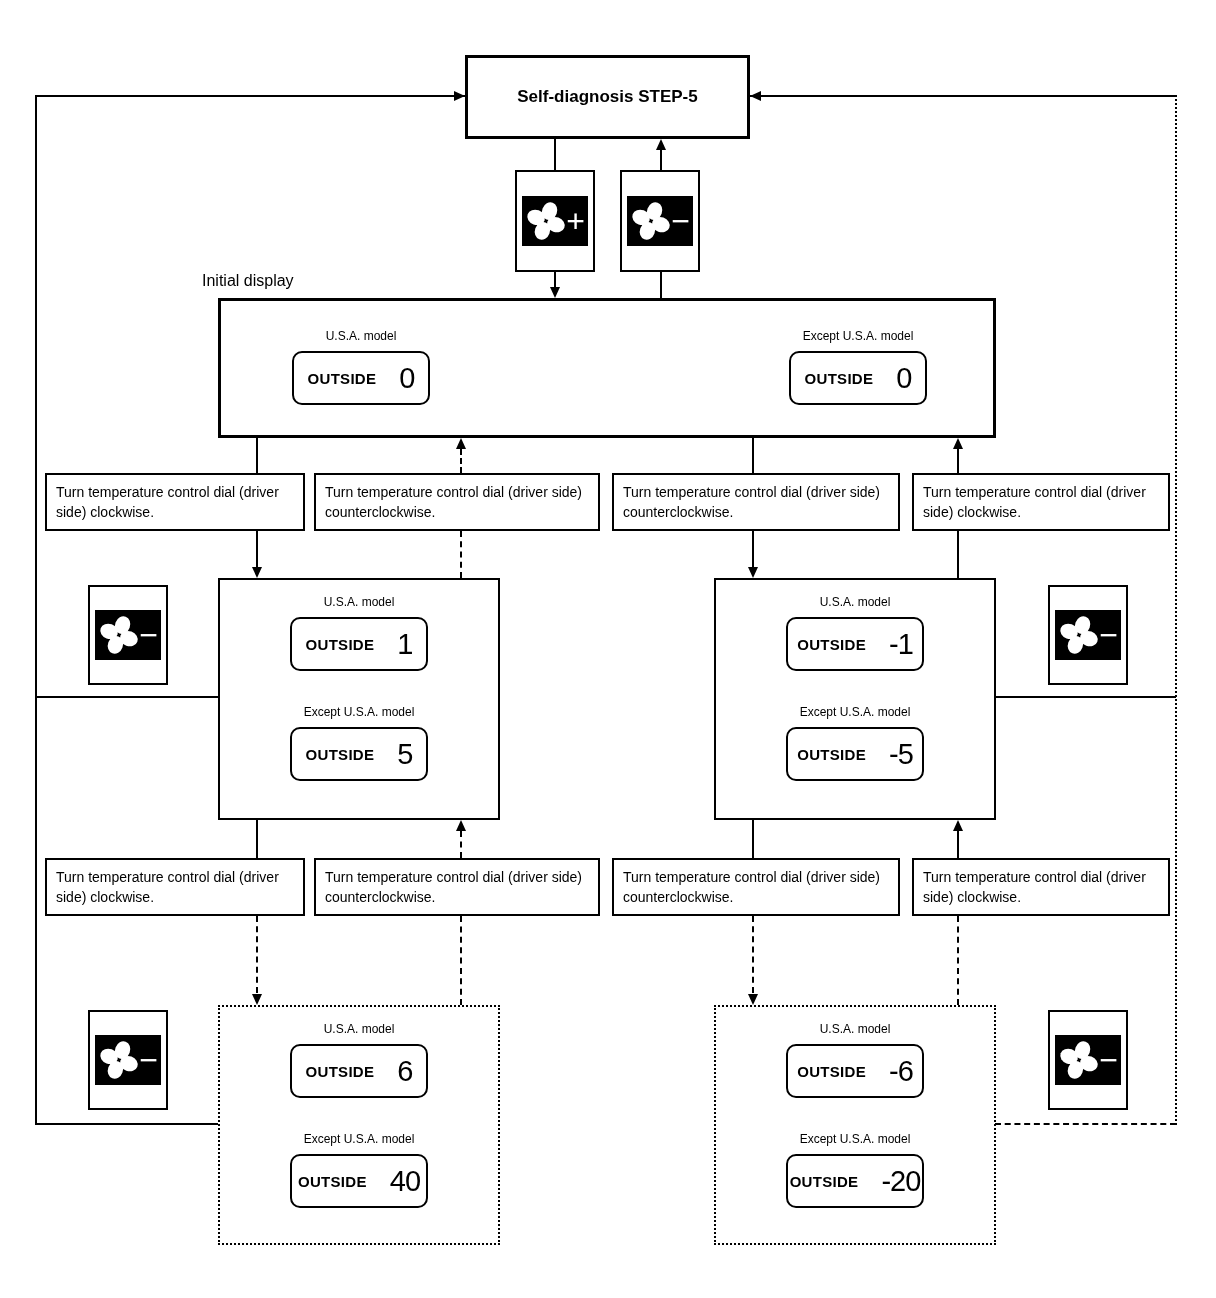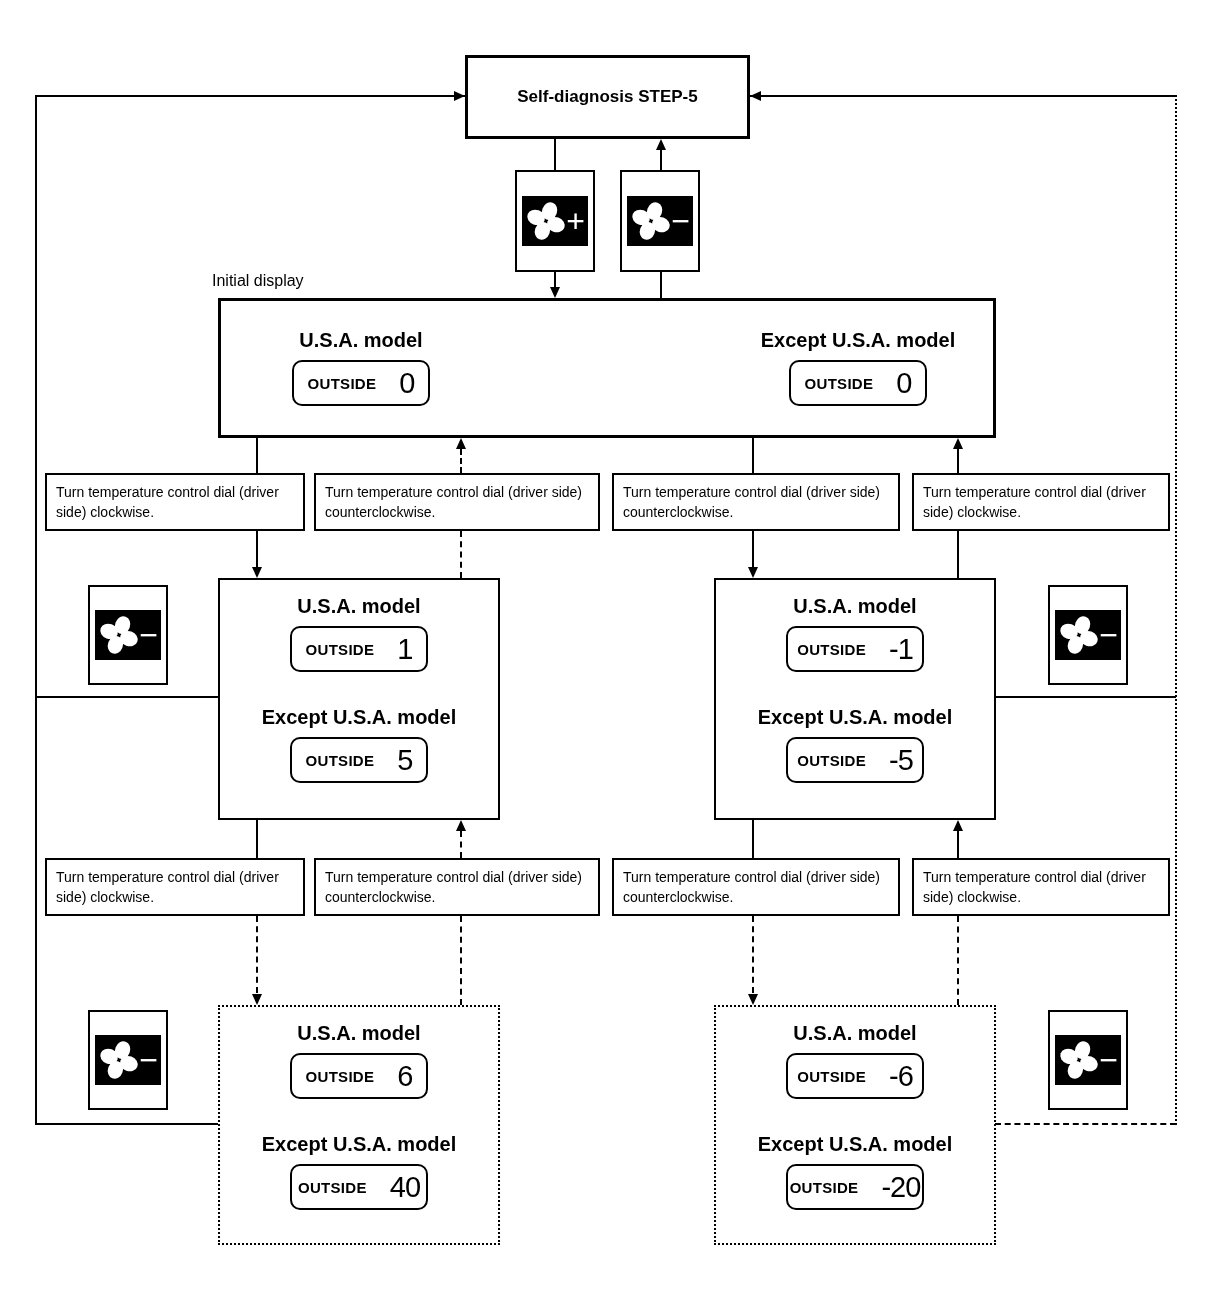--- a/index.html
+++ b/index.html
@@ -17,22 +17,22 @@
   .arr.up{border-left:5px solid transparent;border-right:5px solid transparent;border-bottom:11px solid #000;}
   .arr.left{border-top:5px solid transparent;border-bottom:5px solid transparent;border-right:11px solid #000;}
   .arr.right{border-top:5px solid transparent;border-bottom:5px solid transparent;border-left:11px solid #000;}
   
   .topbox{position:absolute;left:465px;top:55px;width:285px;height:84px;border:3px solid #000;
           display:flex;align-items:center;justify-content:center;font-size:17px;font-weight:700;box-sizing:border-box;}
   .panel{position:absolute;border:3px solid #000;box-sizing:border-box;background:#fff;}
   .caption{position:absolute;font-size:16px;font-weight:400;}
   .instr{position:absolute;height:58px;border:2px solid #000;box-sizing:border-box;background:#fff;
          display:flex;align-items:center;padding:0 9px;font-size:14px;line-height:1.45;}
-  .model-label{font-size:20px;font-weight:700;text-align:center;}
-  .pill{width:138px;height:46px;border:2px solid #000;border-radius:10px;box-sizing:border-box;background:#fff;
+  .model-label{font-size:12px;font-weight:400;text-align:center;}
+  .pill{width:138px;height:54px;border:2px solid #000;border-radius:10px;box-sizing:border-box;background:#fff;
         display:flex;align-items:center;justify-content:center;gap:23px;}
   .pill .unit{font-size:15px;font-weight:700;letter-spacing:.3px;}
   .pill .value{font-size:29px;font-weight:400;letter-spacing:-1px;}
   .state{position:absolute;width:282px;height:242px;border:2.5px solid #000;box-sizing:border-box;background:#fff;
          display:flex;flex-direction:column;align-items:center;padding-top:15px;}
   .state .pill{margin-top:8px;}
   .state .model-label.except{margin-top:34px;}
   .state.dotted{border:2.5px dotted #000;}
   .igroup{position:absolute;top:28px;width:200px;text-align:center;}
   .igroup .pill{margin:8px auto 0 auto;}
@@ -103,21 +103,21 @@
             </g>
           <g transform="rotate(290 24 25)">
               <ellipse cx="24" cy="14.5" rx="7.5" ry="9"></ellipse>
             </g>
         </g>
       </svg>
       <span class="fansign">−</span>
     </div>
   </div>
 
-  <div class="caption" style="left:212px;top:272px;text-align:right;">Initial display</div>
+  <div class="caption" style="left:202px;top:272px;text-align:right;">Initial display</div>
   <div class="panel" style="left:218px;top:298px;width:778px;height:140px;">
     <div class="igroup" style="left:40px;">
       <div class="model-label">U.S.A. model</div>
       <div class="pill">
         <span class="unit">OUTSIDE</span>
         <span class="value">0</span>
       </div>
     </div>
     <div class="igroup" style="left:537px;">
       <div class="model-label">Except U.S.A. model</div>

